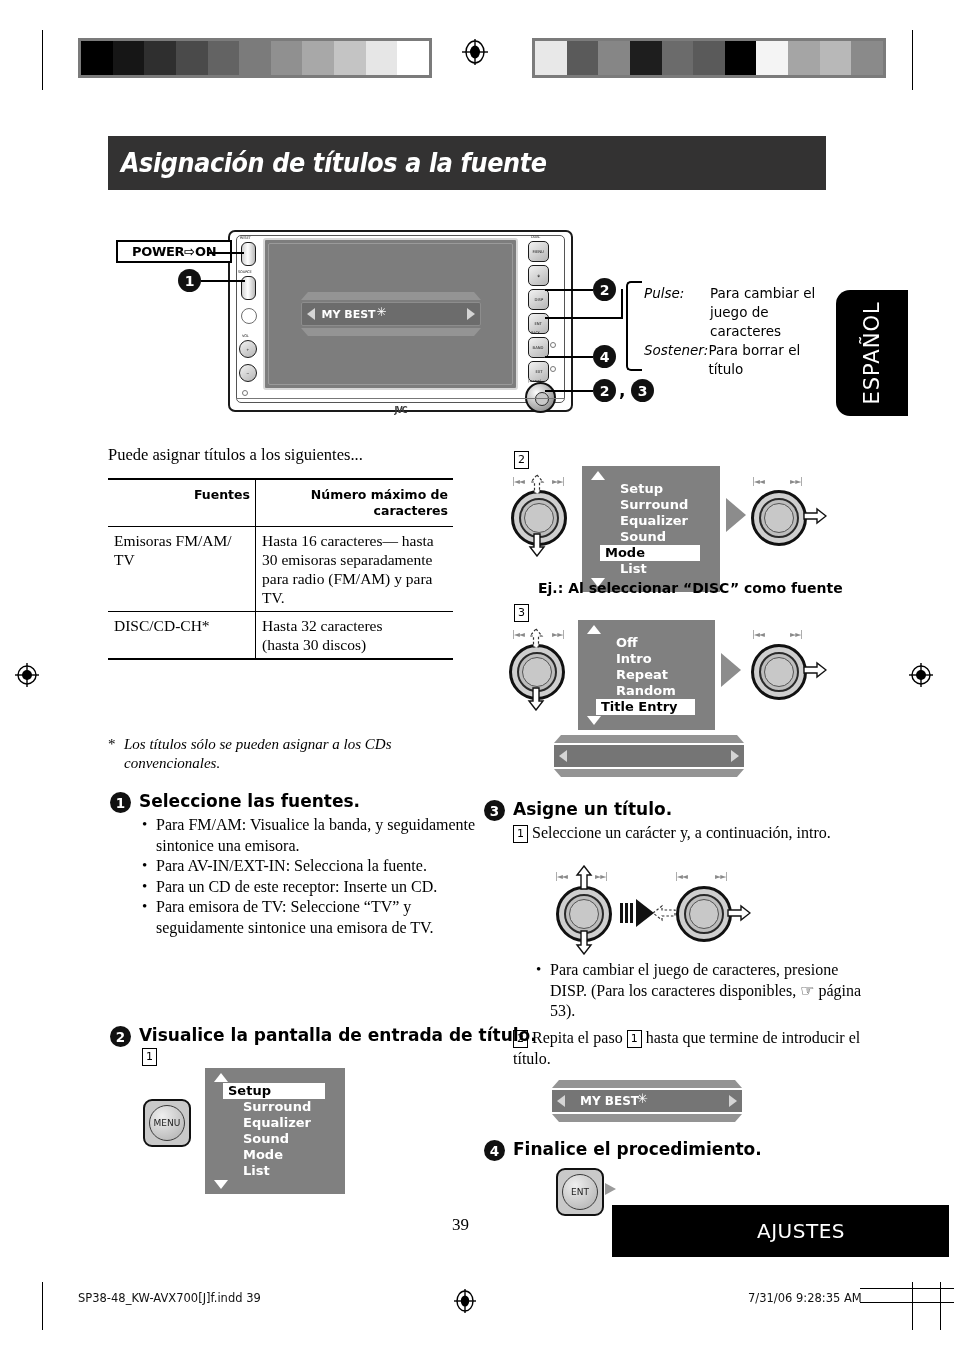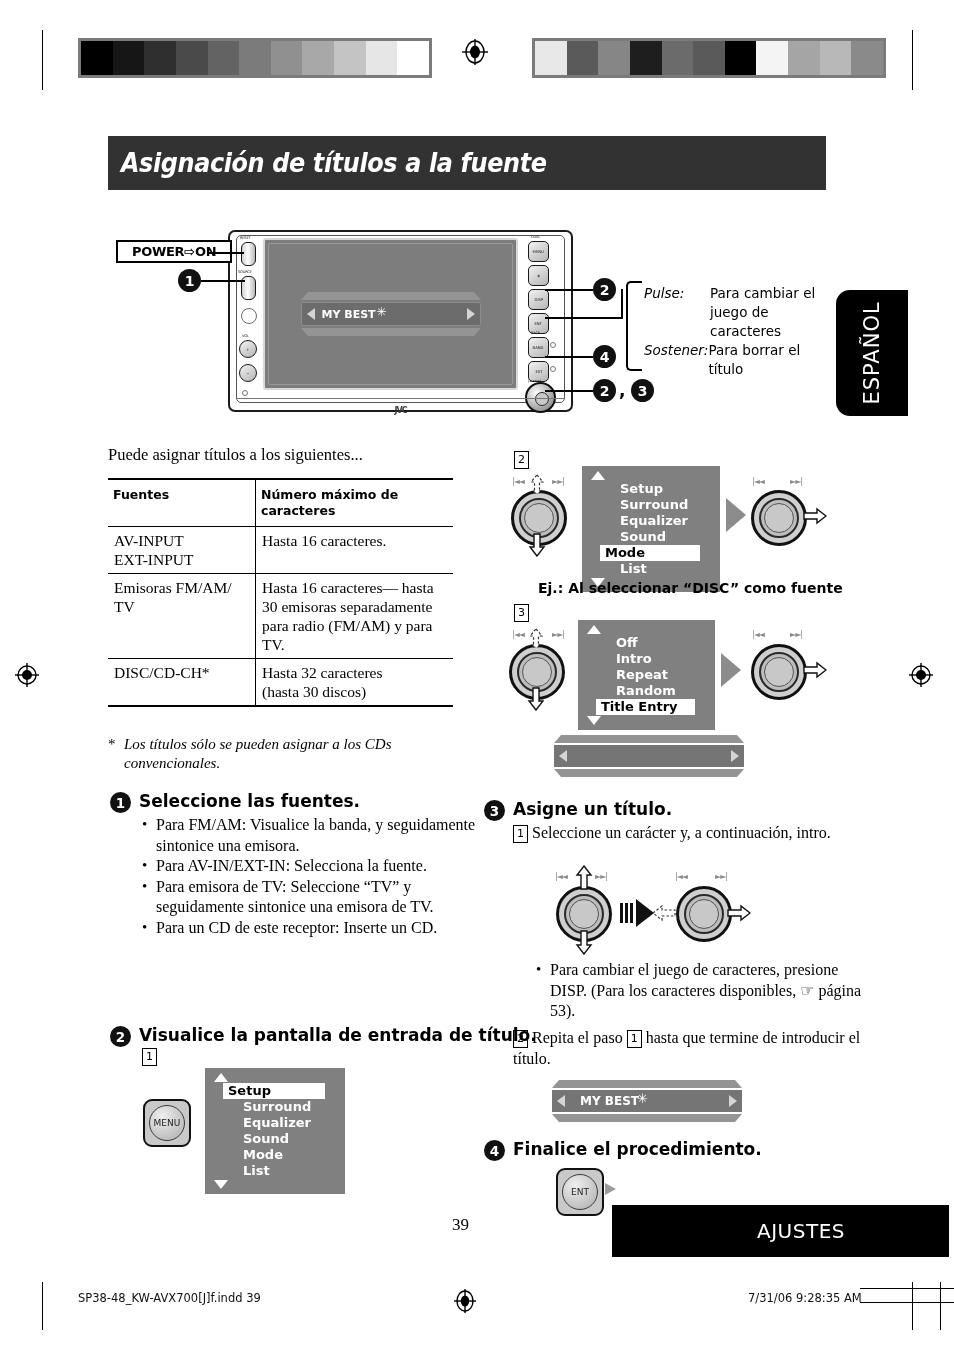--- a/index.html
+++ b/index.html
@@ -131,21 +131,21 @@
   .callout-txt{position:absolute;font-family:"DejaVu Sans",sans-serif;font-size:13.5px;line-height:19px;}
   .callout-txt i{font-style:italic;}
 
   
   .intro{position:absolute;left:108px;top:445px;font-size:16.5px;}
 
   table.src{position:absolute;left:108px;top:478px;width:345px;border-collapse:collapse;}
   table.src th,table.src td{text-align:left;vertical-align:top;padding:4px 6px;font-size:15.5px;line-height:19px;}
   table.src thead th{
     font-family:"DejaVu Sans",sans-serif;font-weight:bold;font-size:12.5px;line-height:16px;
-    text-align:left;padding:7px 5px;
+    text-align:right;padding:7px 5px;
   }
   table.src thead tr{border-top:2.4px solid #000;border-bottom:1.6px solid #000;}
   table.src tbody tr{border-bottom:1px solid #000;}
   table.src tbody tr:last-child{border-bottom:2.4px solid #000;}
   table.src .c1{width:135px;border-right:1px solid #000;}
   .footnote{position:absolute;left:108px;top:735px;width:350px;font-style:italic;font-size:15px;line-height:19px;}
   .footnote .star{position:absolute;left:0;font-style:normal;}
   .footnote .ftxt{display:block;padding-left:16px;}
 
   .step-head{
@@ -428,24 +428,20 @@
 
 <table class="src">
   <thead>
     <tr>
       <th class="c1">Fuentes</th>
       <th>Número máximo de<br>caracteres</th>
     </tr>
   </thead>
   <tbody>
     <tr>
-      <td class="c1">AV-INPUT<br>EXT-INPUT</td>
-      <td>Hasta 16 caracteres.</td>
-    </tr>
-    <tr>
       <td class="c1">Emisoras FM/AM/<br>TV</td>
       <td>Hasta 16 caracteres— hasta 30 emisoras separadamente para radio (FM/AM) y para TV.</td>
     </tr>
     <tr>
       <td class="c1">DISC/CD-CH*</td>
       <td>Hasta 32 caracteres<br>(hasta 30 discos)</td>
     </tr>
   </tbody>
 </table>
 
@@ -454,22 +450,22 @@
   <span class="ftxt">Los títulos sólo se pueden asignar a los CDs convencionales.</span>
 </div>
 
 <div class="step-num" style="left:110px;top:792px;">
   <span>1</span>
 </div>
 <div class="step-head" style="left:139px;top:791px;">Seleccione las fuentes.</div>
 <ul class="blist" style="left:136px;top:815px;width:320px;">
   <li>Para FM/AM: Visualice la banda, y seguidamente sintonice una emisora.</li>
   <li>Para AV-IN/EXT-IN: Selecciona la fuente.</li>
+  <li>Para un CD de este receptor: Inserte un CD.</li>
   <li>Para emisora de TV: Seleccione “TV” y seguidamente sintonice una emisora de TV.</li>
-  <li>Para un CD de este receptor: Inserte un CD.</li>
 </ul>
 
 <div class="step-num" style="left:110px;top:1026px;">
   <span>2</span>
 </div>
 <div class="step-head" style="left:139px;top:1025px;">Visualice la pantalla de entrada de título.</div>
 <div class="substep-abs" style="left:142px;top:1048px;">1</div>
 
 <div class="keybtn" style="left:143px;top:1099px;">
   <span class="cap">MENU</span>

